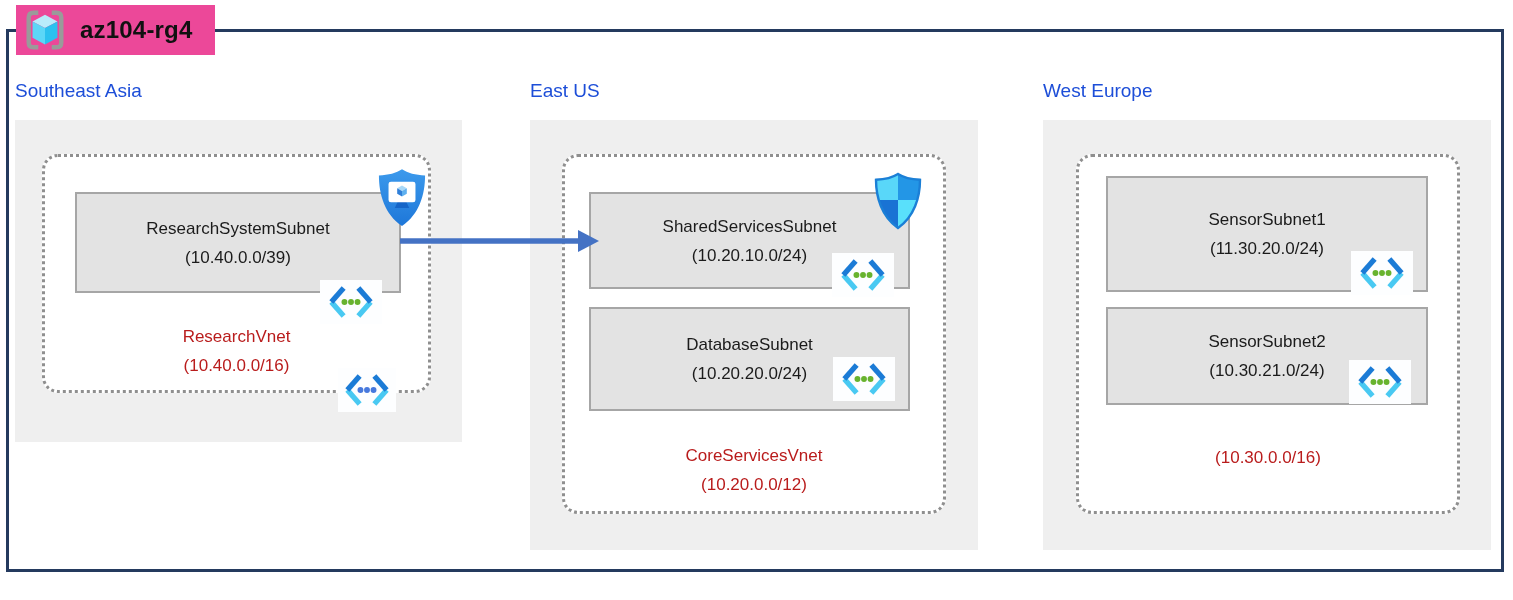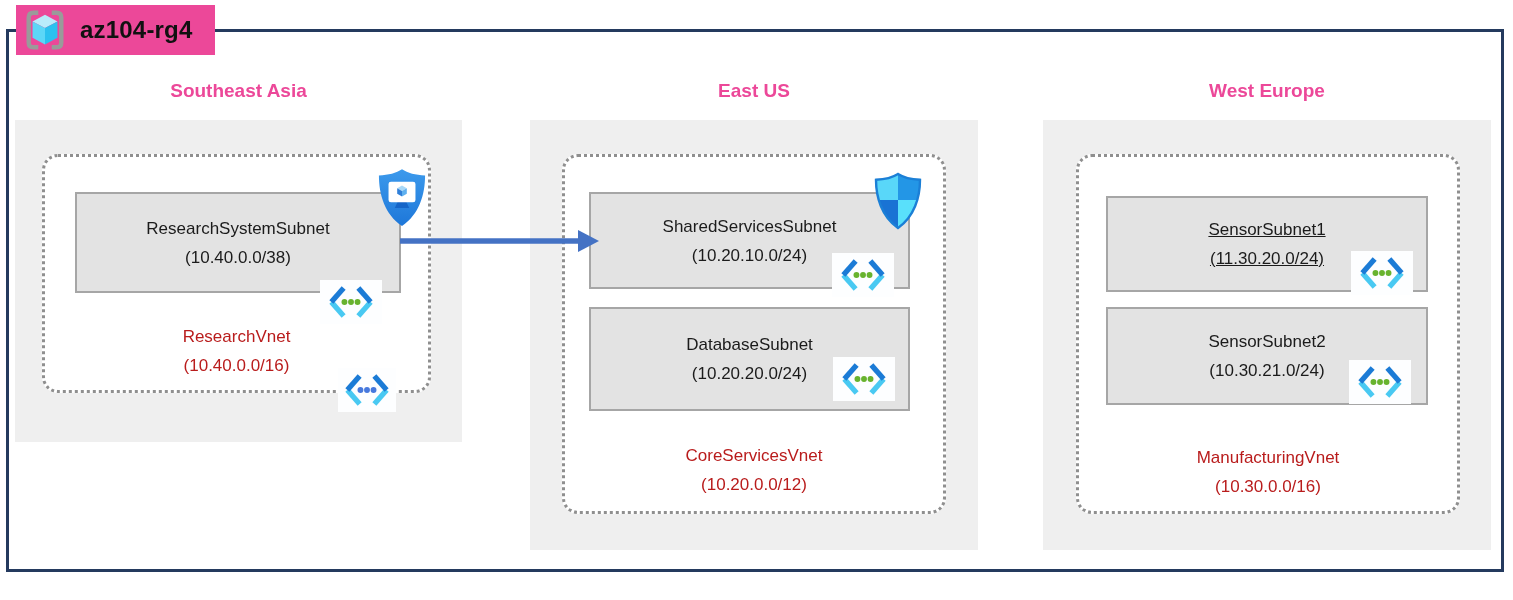--- a/index.html
+++ b/index.html
@@ -13,21 +13,21 @@
     border:3px solid #243a5e; z-index:1;
   }
   .rg-header{
     position:absolute; left:16px; top:5px; height:50px; z-index:5;
     display:flex; align-items:center; gap:12px; background:#ec4899;
     padding:0 22px 0 6px;
   }
   .rg-title{font-size:24px; font-weight:700; letter-spacing:.2px;}
   .region-header{
     position:absolute; top:80px; height:26px; z-index:2;
-    text-align:center; font-size:19px; font-weight:700; color:#ec4899;
+    font-size:19px; font-weight:400; color:#1d4ed8;
   }
   .region-box{position:absolute; top:120px; background:#efefef; z-index:1;}
   .vnet-box{
     position:absolute; background:#ffffff;
     border:3px dotted #8f8f8f; border-radius:16px; z-index:2;
     box-sizing:border-box;
   }
   .subnet-box{
     position:absolute; background:#e3e3e3; border:2px solid #a6a6a6;
     box-sizing:border-box; z-index:3;
@@ -64,21 +64,21 @@
     </span>
     <span class="rg-title">az104-rg4</span>
   </div>
 
   <div class="region-header" style="left:15px; width:447px;">Southeast Asia</div>
   <div class="region-box" style="left:15px; width:447px; height:322px;"></div>
   <div class="vnet-box" style="left:42px; top:154px; width:389px; height:239px;"></div>
 
   <div class="subnet-box" style="left:75px; top:192px; width:326px; height:101px;">
     <span>ResearchSystemSubnet</span>
-    <span>(10.40.0.0/38)</span>
+    <span>(10.40.0.0/39)</span>
   </div>
 
   <span class="shield" style="left:377px; top:166px;">
     <svg width="50" height="64" viewBox="0 0 52 64">
       <defs>
         <linearGradient id="bastG" x1="0" y1="0" x2="0" y2="1">
           <stop offset="0" stop-color="#3c9aec"></stop>
             <stop offset="1" stop-color="#1e77d9"></stop>
         </linearGradient>
       </defs>
@@ -177,21 +177,21 @@
 
   <div class="vnet-label" style="left:562px; top:441px; width:384px;">
     <div>CoreServicesVnet</div>
     <div>(10.20.0.0/12)</div>
   </div>
 
   <div class="region-header" style="left:1043px; width:448px;">West Europe</div>
   <div class="region-box" style="left:1043px; width:448px; height:430px;"></div>
   <div class="vnet-box" style="left:1076px; top:154px; width:384px; height:360px;"></div>
 
-  <div class="subnet-box" style="left:1106px; top:196px; width:322px; height:96px;text-decoration:underline;">
+  <div class="subnet-box" style="left:1106px; top:176px; width:322px; height:116px;">
     <span>SensorSubnet1</span>
     <span>(11.30.20.0/24)</span>
   </div>
 
   <span class="icon-card" style="left:1351px; top:251px; width:62px; height:44px;">
     <svg width="50" height="36" viewBox="0 0 60 44">
       <path d="M6 22 L21 39" stroke="#49c9f2" stroke-width="6.5" fill="none"></path>
       <path d="M21 5 L6 22" stroke="#1b7bd6" stroke-width="6.5" fill="none"></path>
       <path d="M54 22 L39 39" stroke="#49c9f2" stroke-width="6.5" fill="none"></path>
       <path d="M39 5 L54 22" stroke="#1b7bd6" stroke-width="6.5" fill="none"></path>
@@ -212,21 +212,20 @@
       <path d="M21 5 L6 22" stroke="#1b7bd6" stroke-width="6.5" fill="none"></path>
       <path d="M54 22 L39 39" stroke="#49c9f2" stroke-width="6.5" fill="none"></path>
       <path d="M39 5 L54 22" stroke="#1b7bd6" stroke-width="6.5" fill="none"></path>
       <circle cx="22" cy="22" r="3.6" fill="#68b32e"></circle>
       <circle cx="30" cy="22" r="3.6" fill="#68b32e"></circle>
       <circle cx="38" cy="22" r="3.6" fill="#68b32e"></circle>
     </svg>
   </span>
 
   <div class="vnet-label" style="left:1076px; top:443px; width:384px;">
-    <div>ManufacturingVnet</div>
     <div>(10.30.0.0/16)</div>
   </div>
 
   <svg class="arrow-svg" style="left:400px; top:227px;" width="200" height="28" viewBox="0 0 200 28">
     <line x1="0" y1="14" x2="180" y2="14" stroke="#4472c4" stroke-width="5.5"></line>
     <polygon points="178,3 199,14 178,25" fill="#4472c4"></polygon>
   </svg>
 
 </div>
 

